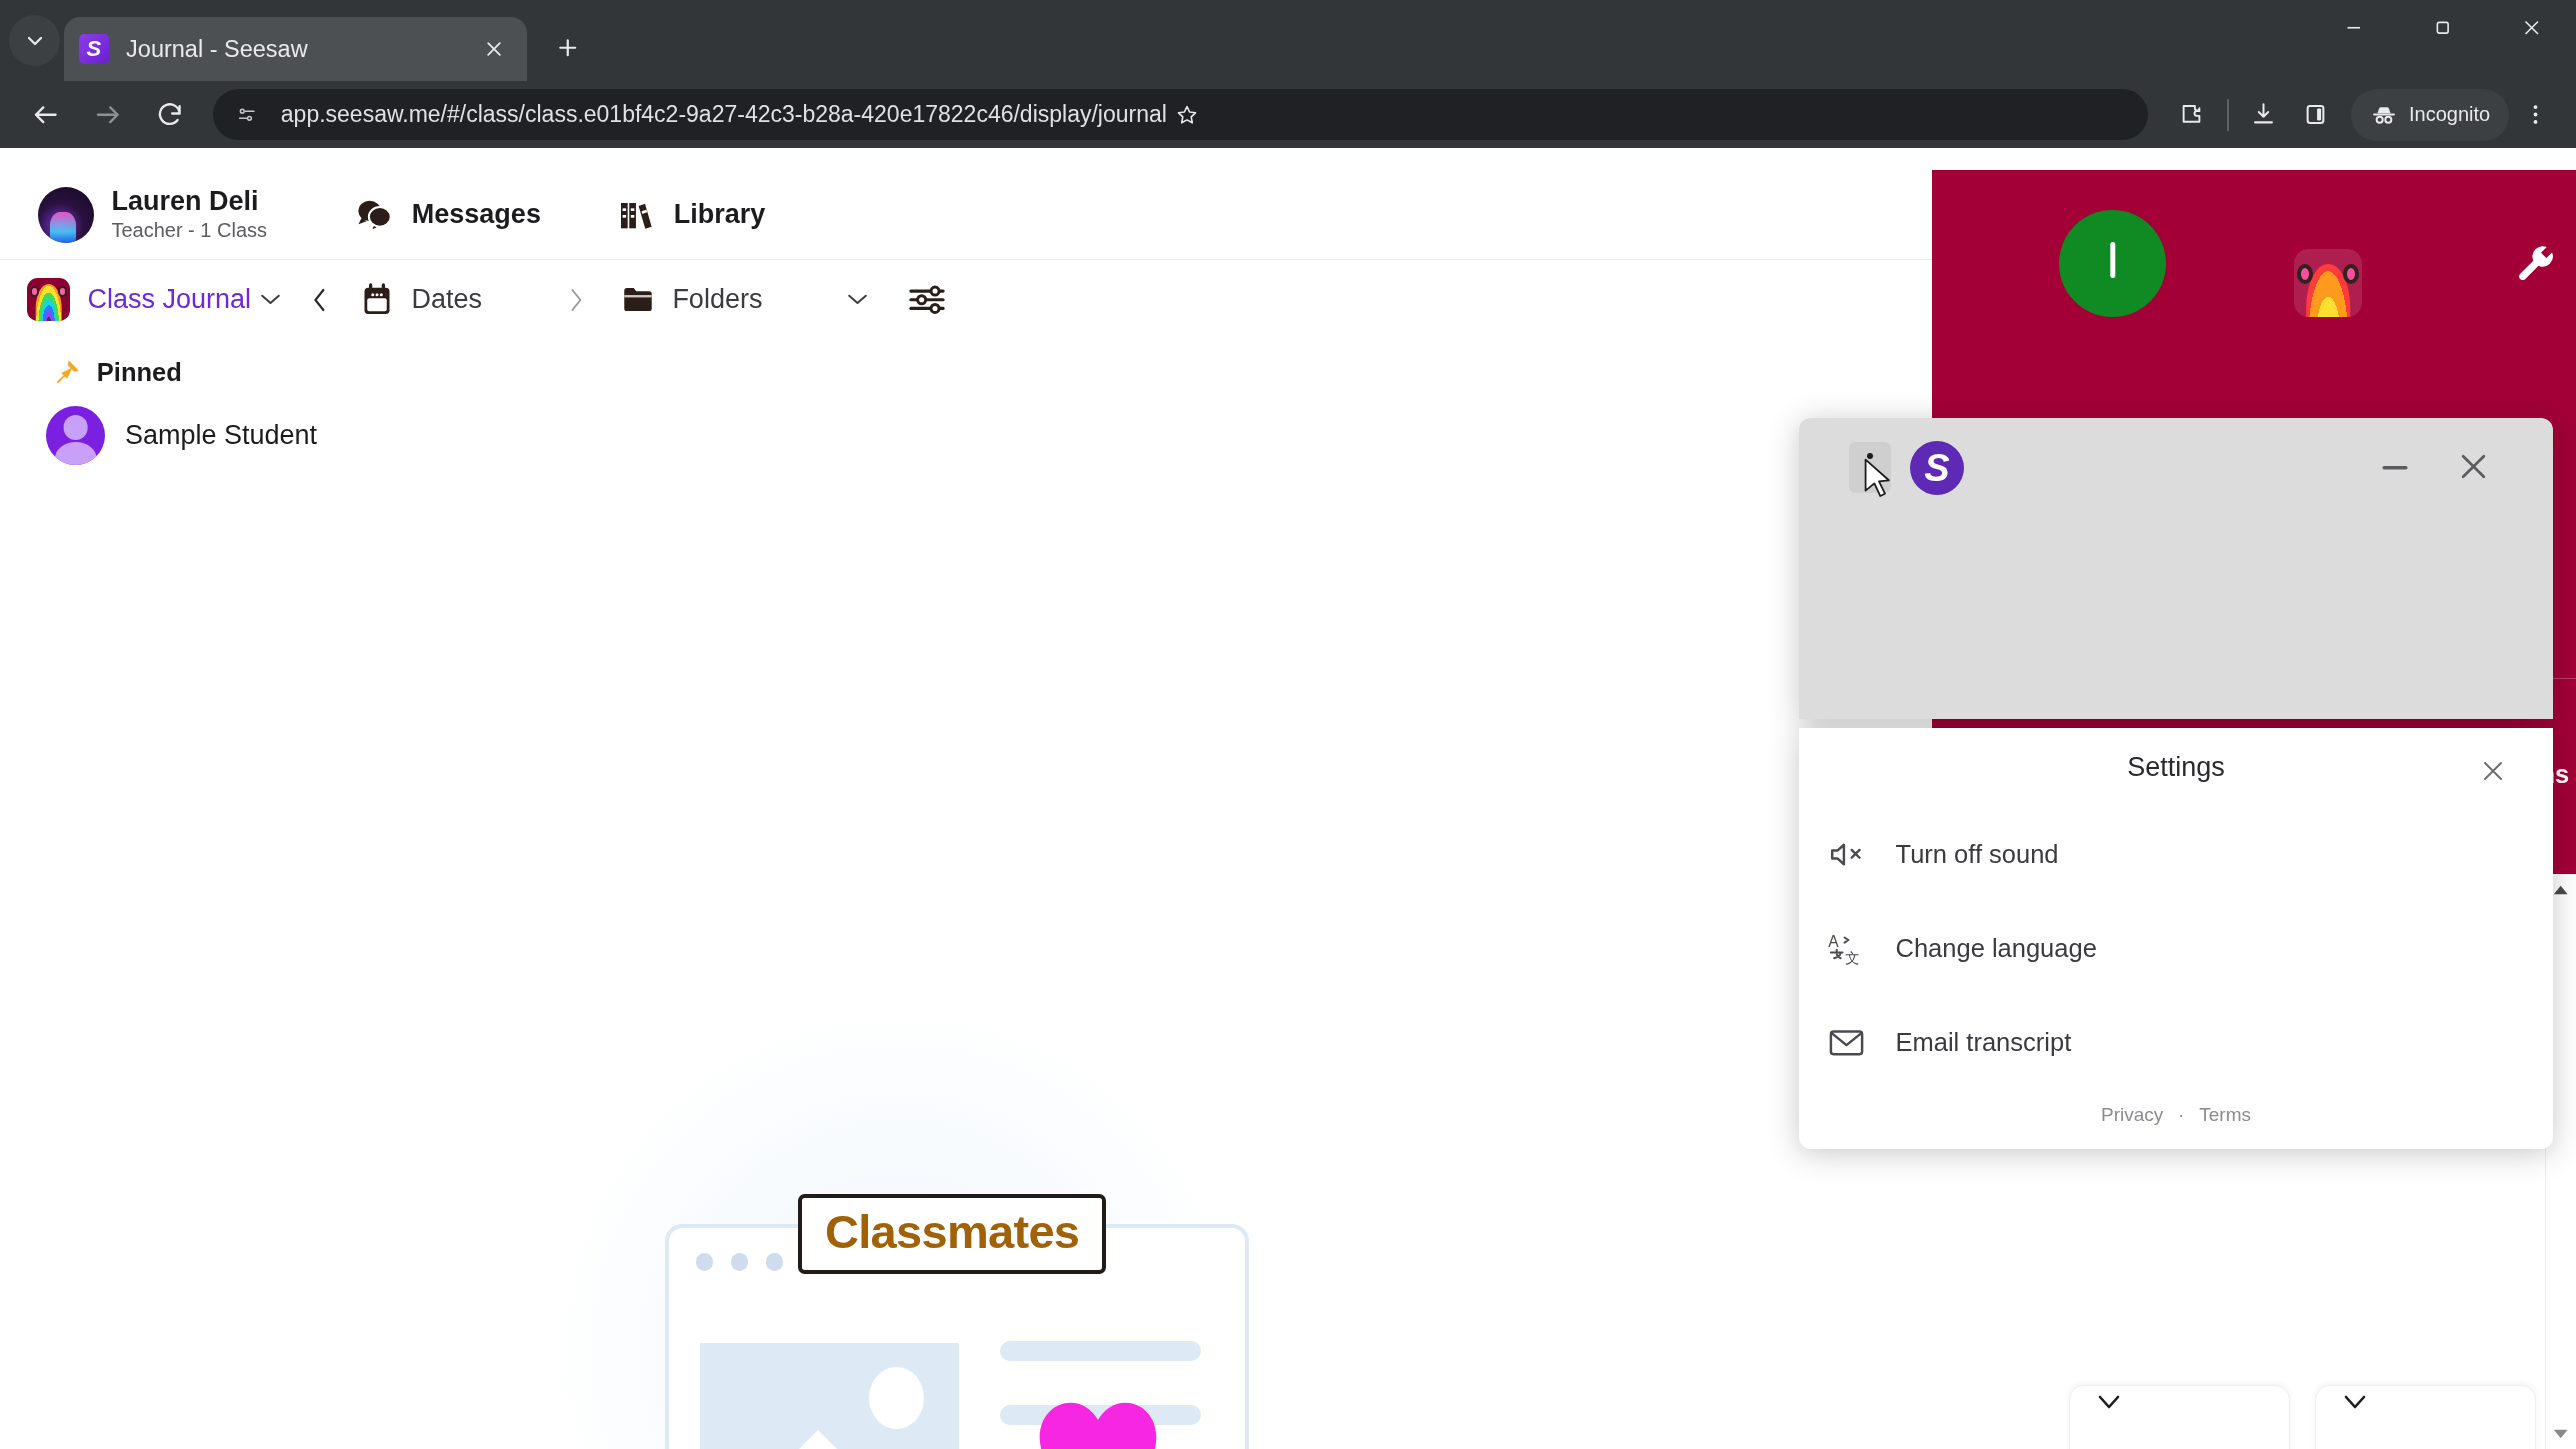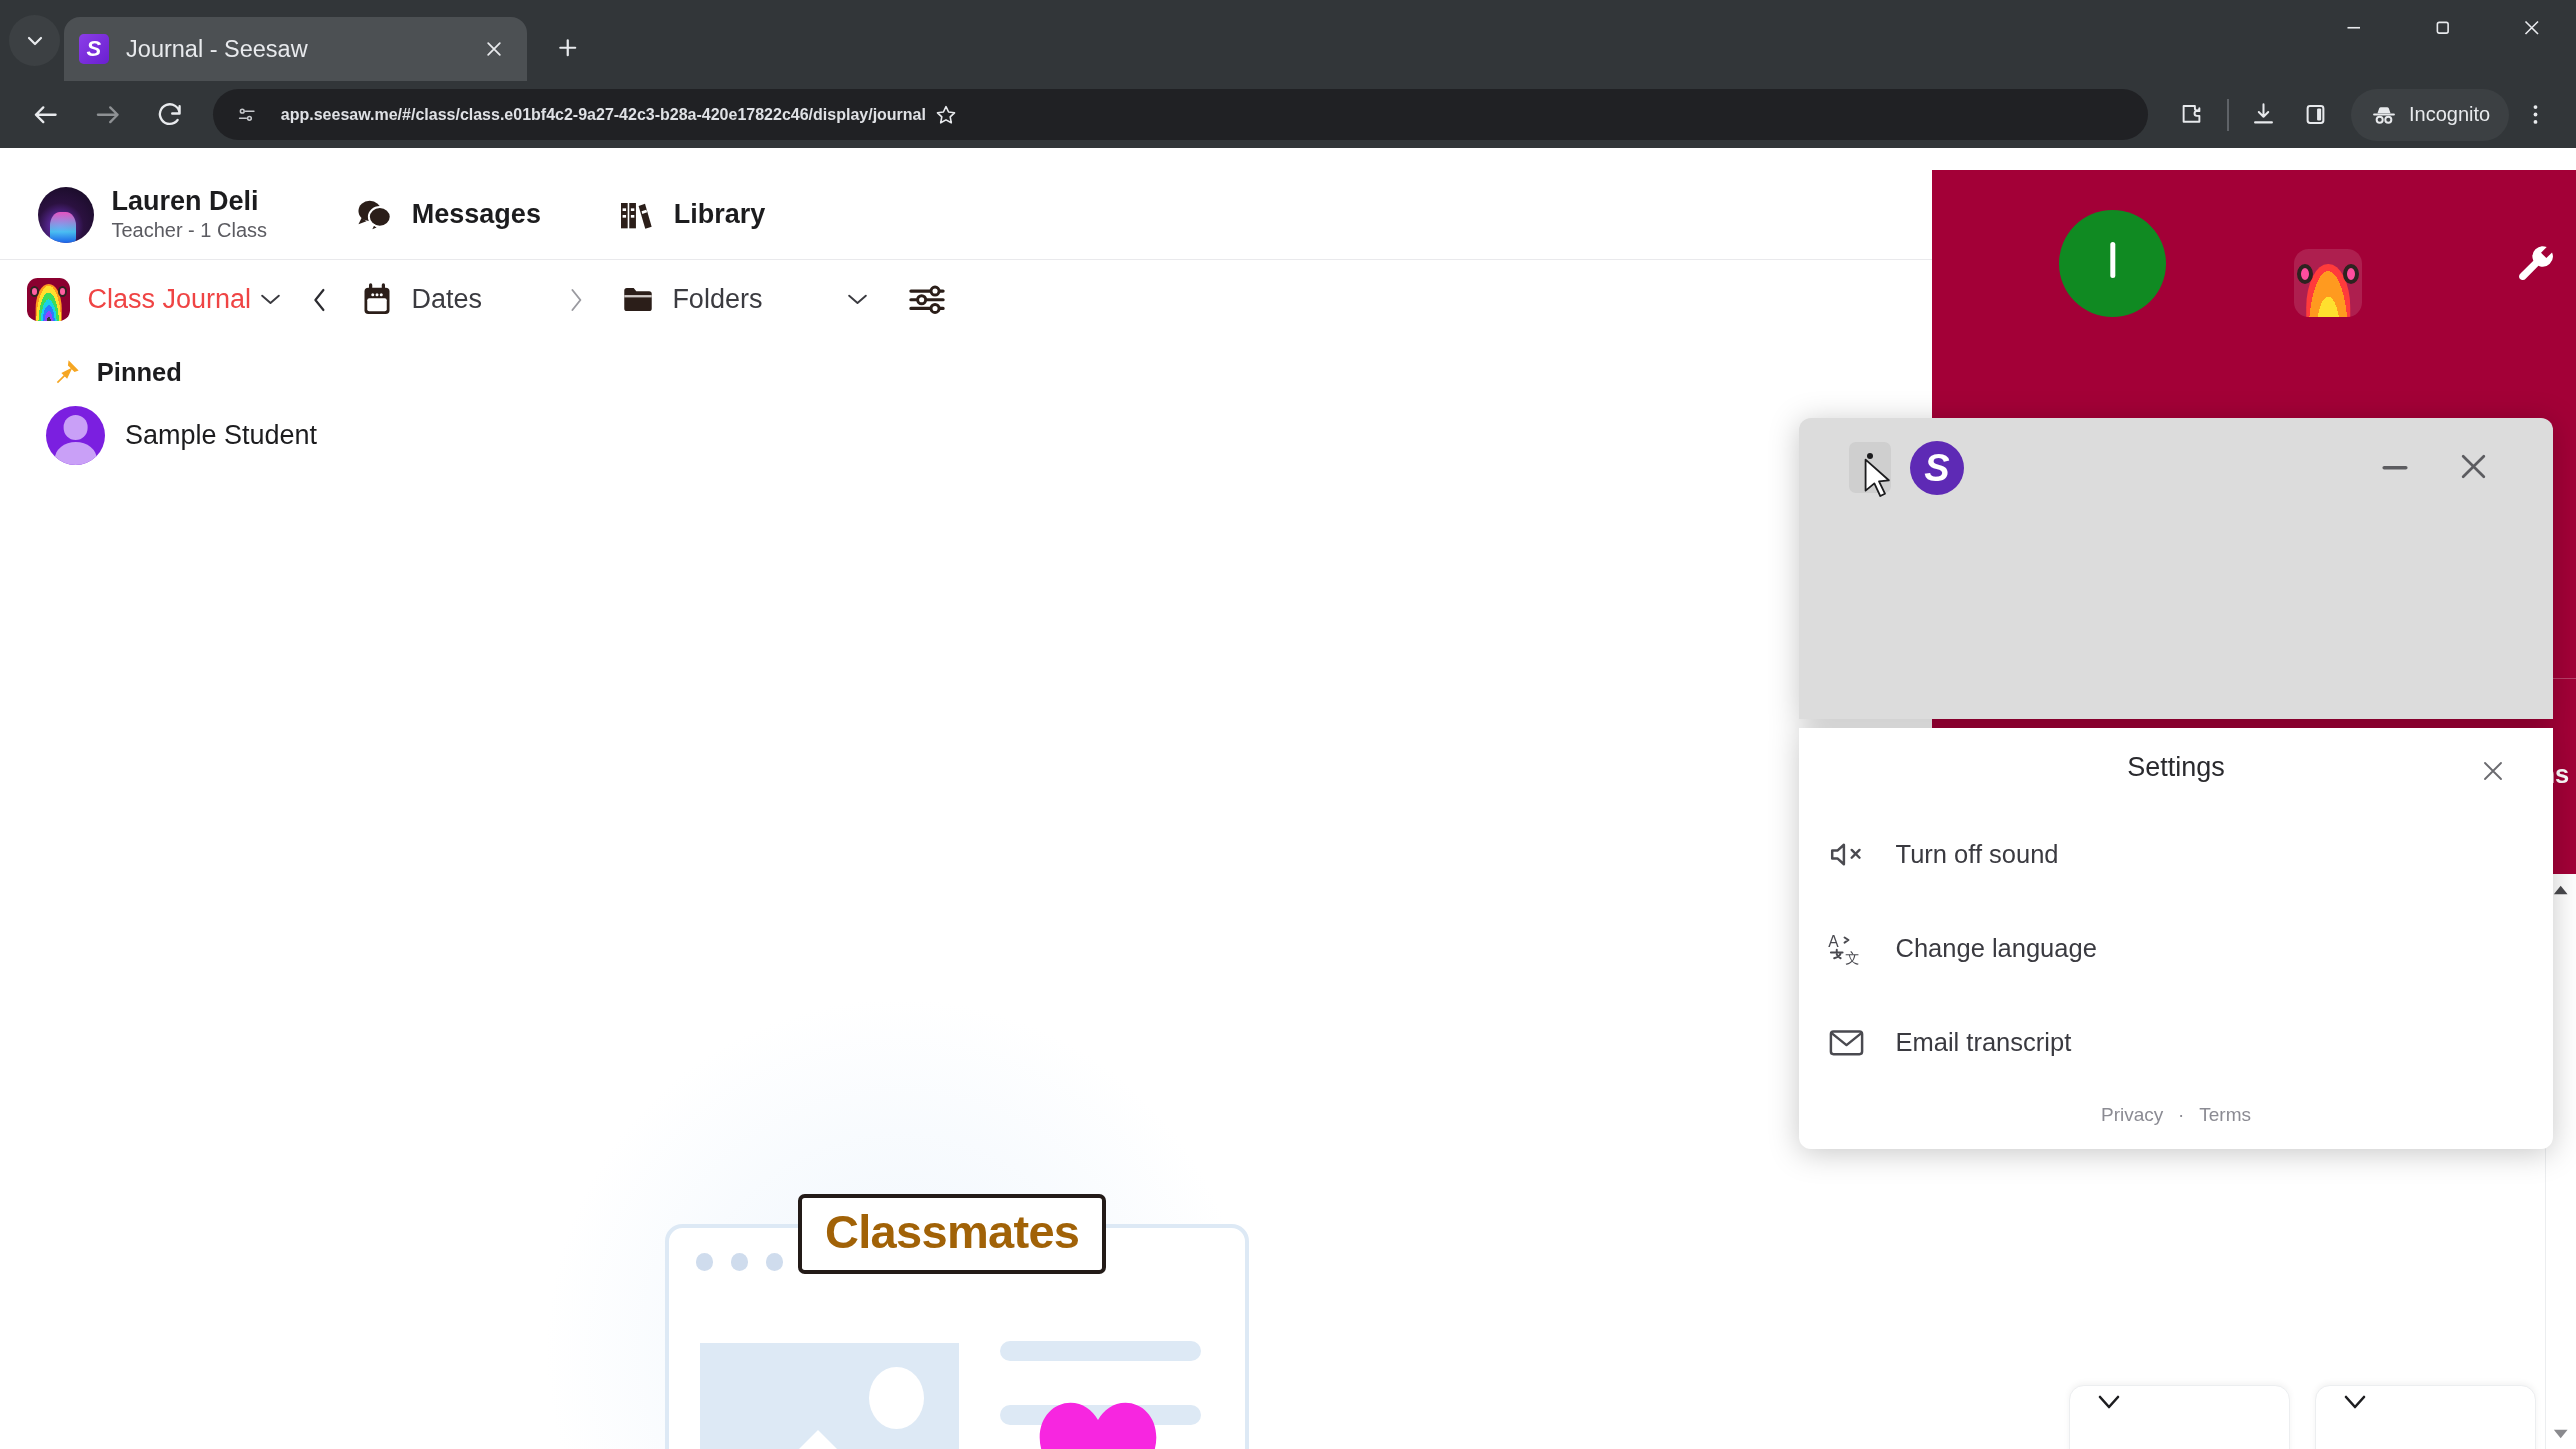--- a/index.html
+++ b/index.html
@@ -60,22 +60,22 @@
   .nav-btn { width: 62px; height: 62px; display: flex; align-items: center; justify-content: center; flex: 0 0 auto; }
   .nav-btn svg { width: 29.5px; height: 29.5px; }
   .omnibox {
     flex: 1 1 auto; height: 51px; background: #202124;
     border-radius: 25.5px; display: flex; align-items: center;
     margin: 0 17.4px 0 12px; padding: 0 16px; min-width: 0;
   }
   .omni-icon { width: 36px; height: 36px; display: flex; align-items: center; justify-content: center; flex: 0 0 auto; }
   .omni-icon svg { width: 21.5px; height: 21.5px; }
   .omni-url {
-    color: #dfe1e5; font-size: 16px; margin-left: 16px;
-    white-space: nowrap; overflow: hidden; text-overflow: ellipsis; font-weight: bold;
+    color: #dfe1e5; font-size: 23px; margin-left: 16px;
+    white-space: nowrap; overflow: hidden; text-overflow: ellipsis;
   }
   .omni-star { width: 40px; height: 40px; display: flex; align-items: center; justify-content: center; flex: 0 0 auto; }
   .omni-star svg { width: 24px; height: 24px; }
   .tb-icon { width: 52px; height: 52px; display: flex; align-items: center; justify-content: center; flex: 0 0 auto; }
   .tb-icon svg { width: 27px; height: 27px; }
   .tb-sep { width: 1.3px; height: 32px; background: #5f6368; margin: 0 9.4px; flex: 0 0 auto; }
   .incognito-chip {
     height: 52px; background: #3c4043; border-radius: 26px;
     display: flex; align-items: center; padding: 0 19px; margin-left: 9.4px; flex: 0 0 auto;
   }
@@ -119,21 +119,21 @@
     width: 43px; height: 43px; border-radius: 10.7px; flex: 0 0 auto;
     background: #8B0030; position: relative; overflow: hidden;
   }
   .class-icon .rb { position: absolute; left: 50%; top: 14%; transform: translateX(-50%); width: 62%; height: 96%;
     border-radius: 50% 50% 0 0 / 60% 60% 0 0;
     background:
       radial-gradient(ellipse at 50% 100%, #3a3a3a 0 14%, #8e44ff 14% 24%, #2b7bff 24% 34%, #19d2e8 34% 44%, #3ddc5b 44% 56%, #ffe02e 56% 68%, #ff9a1f 68% 80%, #ff3b5c 80% 100%);
   }
   .class-icon .ear { position: absolute; top: 18%; width: 22%; height: 26%; border-radius: 50%; background: #ff5fa2; border: 2.7px solid #2e2320; }
   .class-icon .ear.l { left: 6%; } .class-icon .ear.r { right: 6%; }
-  .class-name { font-size: 27px; color: #ef4444; margin-left: 17.4px; }
+  .class-name { font-size: 27px; color: #6d28d9; margin-left: 17.4px; }
   .chev { width: 39px; height: 39px; display: flex; align-items: center; justify-content: center; }
   .chev svg { width: 23px; height: 14.8px; }
   .arrow-btn { width: 38px; height: 38px; display: flex; align-items: center; justify-content: center; }
   .arrow-btn svg { width: 14.8px; height: 24px; }
   .crumb { display: flex; align-items: center; }
   .crumb .ico { width: 42px; height: 38px; display: flex; align-items: center; justify-content: center; }
   .crumb .ico svg { width: 34px; height: 35px; }
   .crumb .lbl { font-size: 27px; color: #3b3b40; margin-left: 13.4px; }
   .filter-btn { width: 52px; height: 44px; display: flex; align-items: center; justify-content: center; }
   .filter-btn svg { width: 38px; height: 29.5px; }

